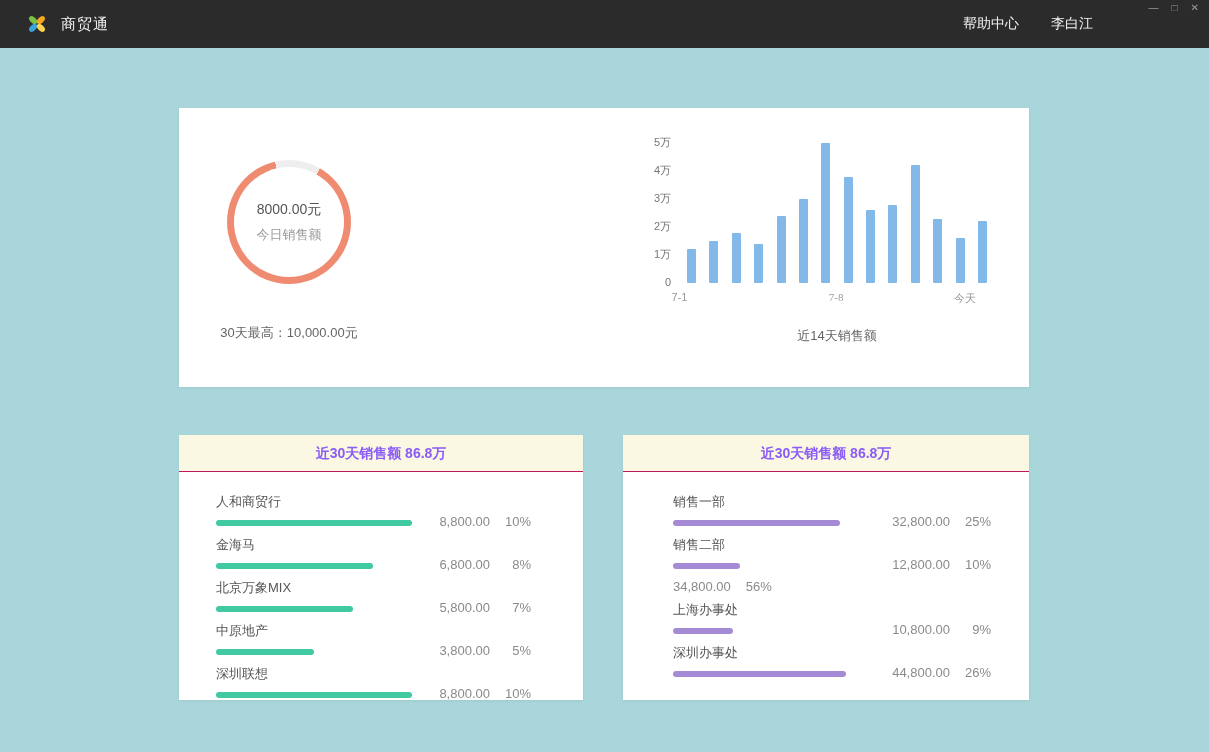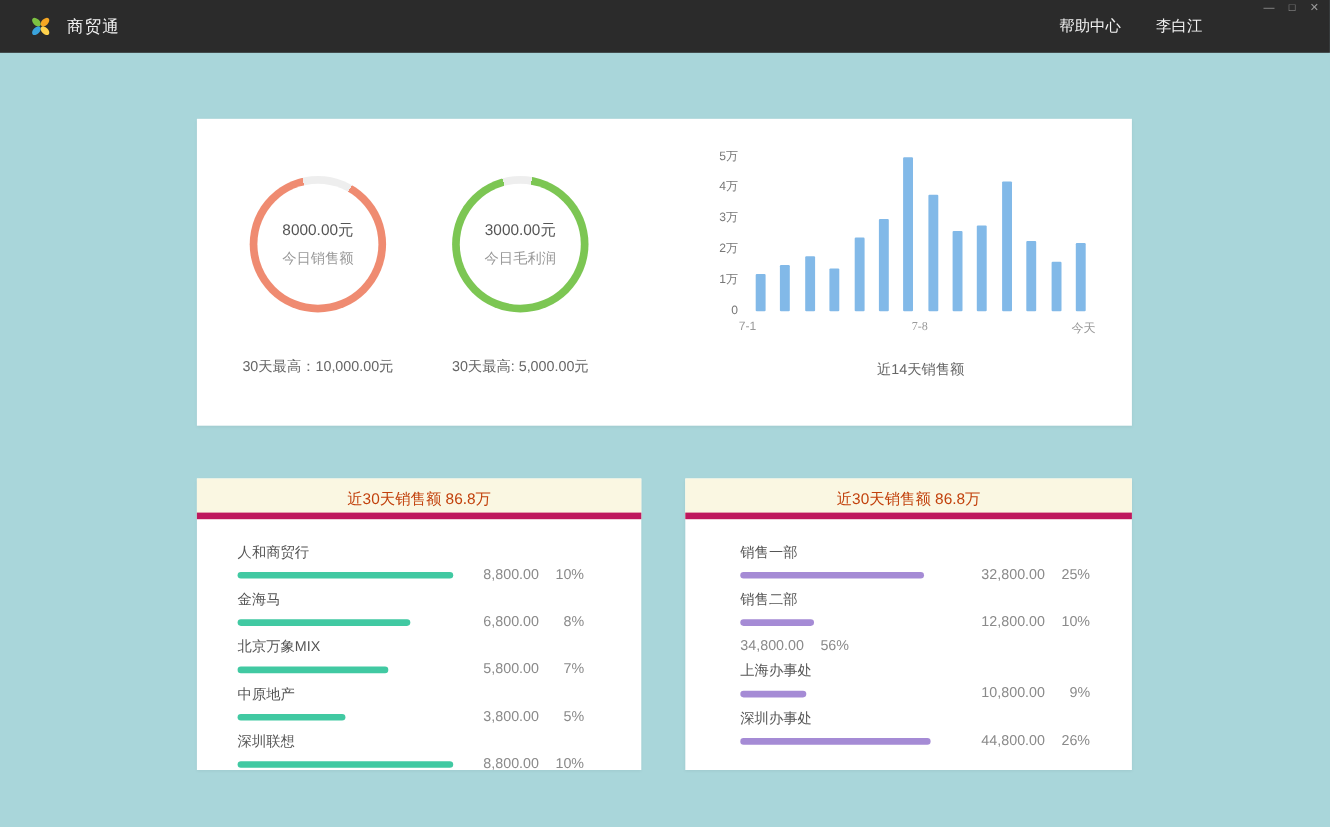--- a/index.html
+++ b/index.html
@@ -58,22 +58,22 @@
   .bars-xlabels { position:relative; margin-left:34px; width:300px; height:14px; margin-top:8px; }
   .xtick { position:absolute; top:0; transform:translateX(-50%); font-size:11px; color:#999; white-space:nowrap; }
   .chart-caption { margin-left:46px; width:300px; text-align:center; margin-top:22px; font-size:13px; color:#666; }
 
   
   .panel { top:435px; height:265px; }
   #left-panel { left:179px; width:404px; }
   #right-panel { left:623px; width:406px; }
   .panel-header {
     height:37px; line-height:37px; text-align:center;
-    background:#faf7e2; border-bottom:6px solid #be185d;
-    font-size:14px; color:#c2410c;
+    background:#faf7e2; border-bottom:1px solid #be185d;
+    font-size:14px; color:#8b5cf6;font-weight:bold;
   }
   #left-panel .panel-body { padding:21px 52px 0 37px; }
   #right-panel .panel-body { padding:21px 38px 0 50px; }
   .rank-row { display:flex; justify-content:space-between; align-items:flex-end; margin-bottom:10px; }
   .rank-left { flex:0 0 auto; }
   #left-panel .rank-left { width:196px; }
   #right-panel .rank-left { width:205px; }
   .rank-name { font-size:13px; color:#555; margin-bottom:9px; }
   .rank-bar { height:6px; border-radius:3px; }
   .rank-right { display:flex; align-items:center; gap:13px; font-size:13px; color:#8a8a8a; margin-bottom:-3px; }
@@ -108,29 +108,20 @@
   <div class="donut-block" id="sales-block">
     <div class="ring" id="ring-sales" style="background: conic-gradient(from 30deg, rgb(239, 139, 113) 0deg, rgb(239, 139, 113) 88%, rgb(238, 238, 238) 88%, rgb(238, 238, 238) 100%);">
       <div class="ring-inner">
         <div class="ring-value">8000.00元</div>
         <div class="ring-label">今日销售额</div>
       </div>
     </div>
     <div class="donut-footnote">30天最高：10,000.00元</div>
   </div>
 
-  <div class="donut-block" id="profit-block">
-    <div class="ring" id="ring-profit" style="background: conic-gradient(from 10deg, rgb(124, 198, 83) 0deg, rgb(124, 198, 83) 93%, rgb(238, 238, 238) 93%, rgb(238, 238, 238) 100%);">
-      <div class="ring-inner">
-        <div class="ring-value">3000.00元</div>
-        <div class="ring-label">今日毛利润</div>
-      </div>
-    </div>
-    <div class="donut-footnote">30天最高: 5,000.00元</div>
-  </div>
 
   <div class="bar-chart-block">
     <div class="bars-wrap" id="bars-plot">
       <div class="bars-ylabels" id="bars-ylabels">
           <div class="ytick" style="bottom: -5px;">0</div>
           <div class="ytick" style="bottom: 23px;">1万</div>
           <div class="ytick" style="bottom: 51px;">2万</div>
           <div class="ytick" style="bottom: 79px;">3万</div>
           <div class="ytick" style="bottom: 107px;">4万</div>
           <div class="ytick" style="bottom: 135px;">5万</div>
@@ -146,21 +137,21 @@
         <div class="vbar" style="left: 179.077px; height: 72.8px; background: rgb(130, 185, 232);"></div>
         <div class="vbar" style="left: 201.462px; height: 78.4px; background: rgb(130, 185, 232);"></div>
         <div class="vbar" style="left: 223.846px; height: 117.6px; background: rgb(130, 185, 232);"></div>
         <div class="vbar" style="left: 246.231px; height: 64.4px; background: rgb(130, 185, 232);"></div>
         <div class="vbar" style="left: 268.615px; height: 44.8px; background: rgb(130, 185, 232);"></div>
         <div class="vbar" style="left: 291px; height: 61.6px; background: rgb(130, 185, 232);"></div>
       </div>
     <div class="bars-xlabels" id="bars-xlabels">
         <div class="xtick" style="left: 4.5px;">7-1</div>
         <div class="xtick" style="left: 161.192px; font-family: Liberation Serif, serif;">7-8</div>
-        <div class="xtick" style="left: 310px;">今天</div>
+        <div class="xtick" style="left: 290px;">今天</div>
       </div>
     <div class="chart-caption">近14天销售额</div>
   </div>
 
 </div>
 
 <div class="card panel" id="left-panel">
   <div class="panel-header">近30天销售额 86.8万</div>
   <div class="panel-body" id="left-panel-body">
       <div class="rank-row">

